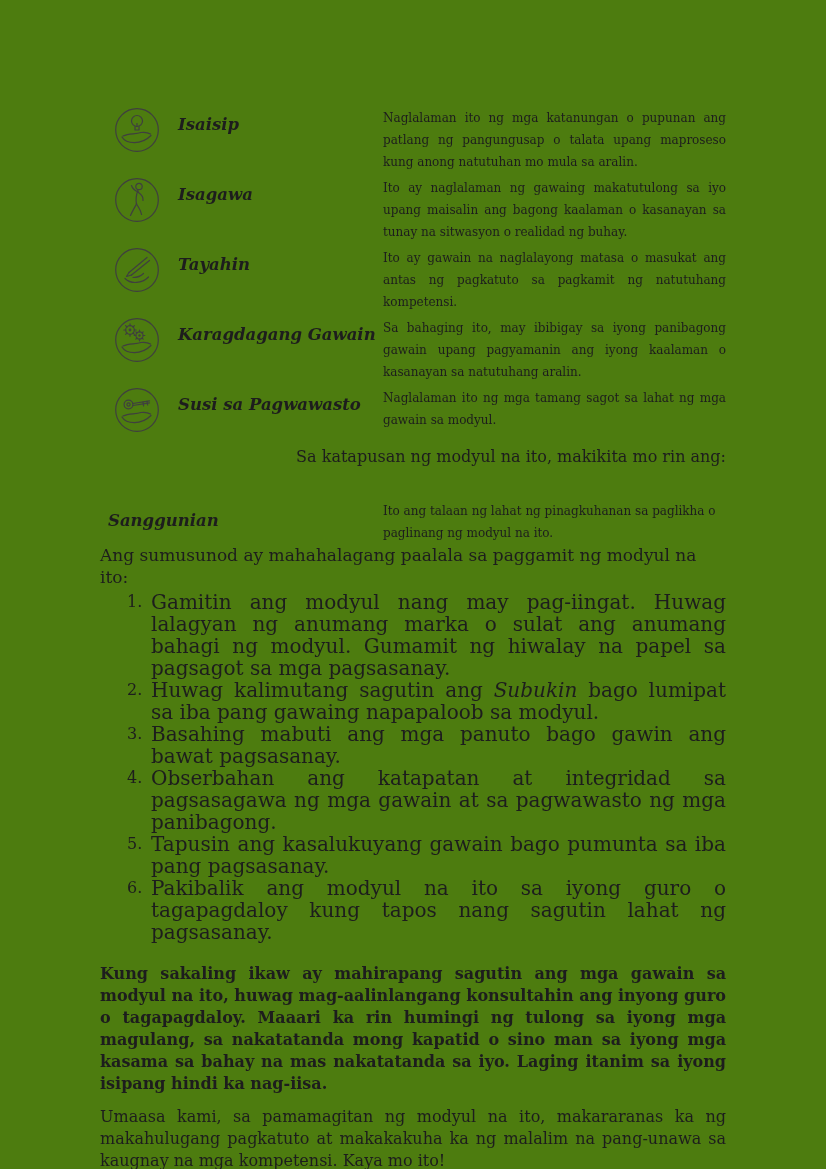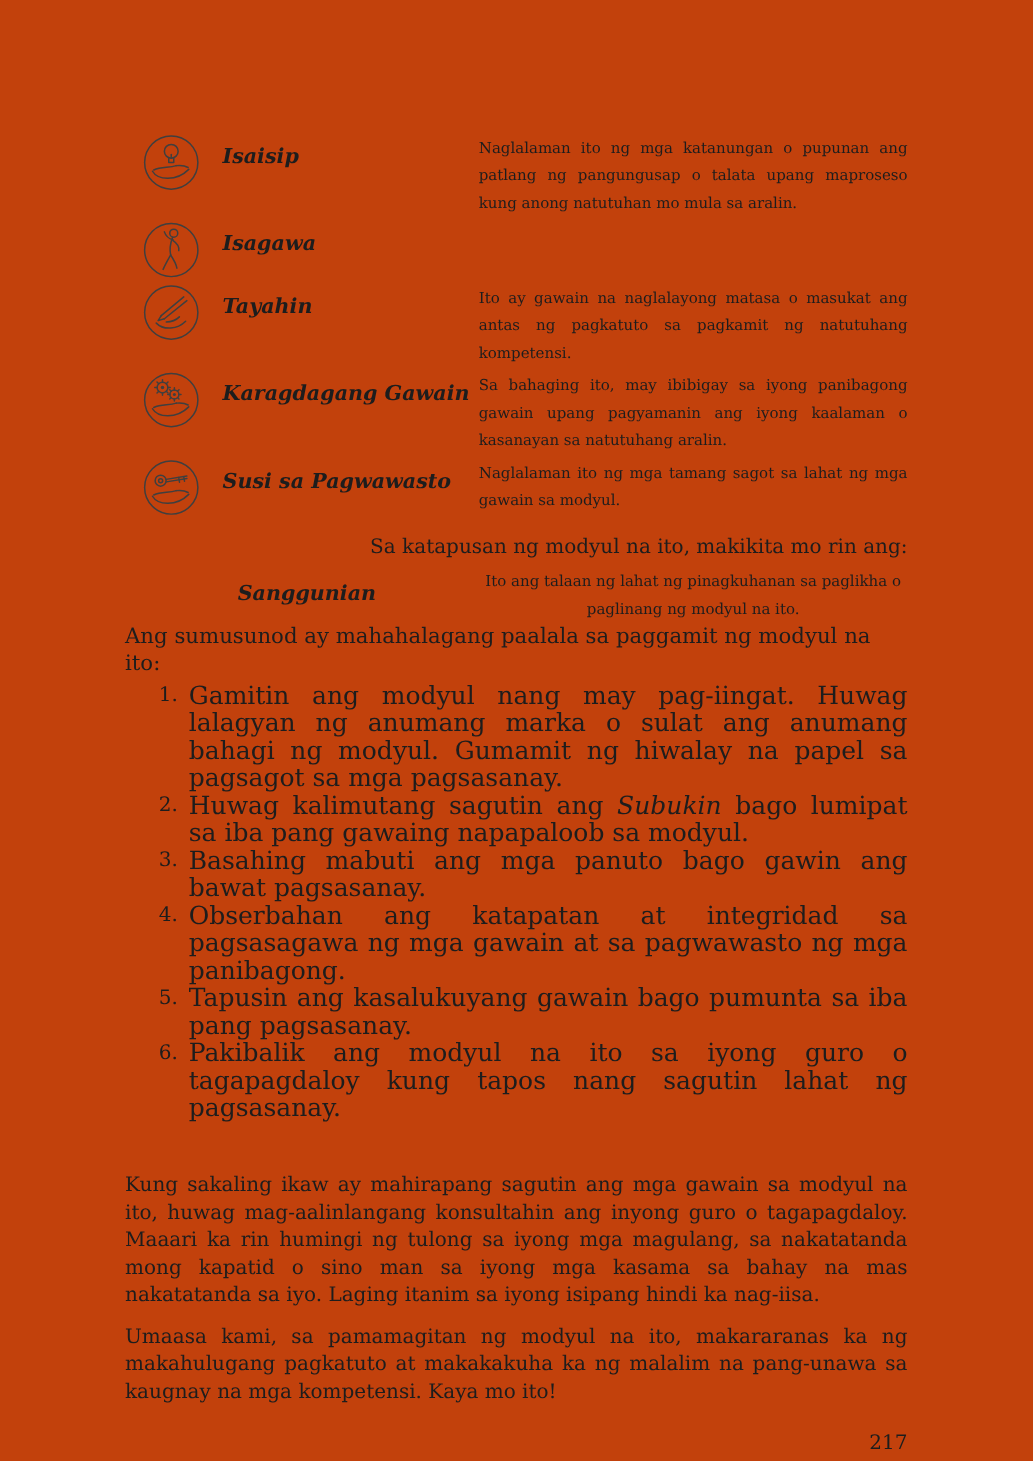--- a/index.html
+++ b/index.html
@@ -1,53 +1,53 @@
 <!DOCTYPE html>
 <html><head>
 <meta charset="utf-8">
 <style>
   html, body { margin:0; padding:0; background:#ffffff; }
   .page {
     position:relative;
     width:826px; height:1169px;
     box-sizing:border-box;
     padding:107px 100px 0 100px;
-    background:#c2410c;
+    background:#4d7c0f;
     font-family:"DejaVu Serif", serif;
     color:#1d1d1d;
     overflow:hidden;
   }
   .icon-row { display:flex; margin-bottom:4px; }
   .icon-cell { flex:0 0 78px; width:78px; box-sizing:border-box; padding-left:14px; }
   .icon-cell svg { display:block; }
   .label-cell {
     flex:0 0 205px; width:205px; box-sizing:border-box;
     padding-top:7px; font-weight:bold; font-style:italic;
     font-size:16.5px; line-height:22px;
   }
   .desc-cell { flex:1; font-size:12px; line-height:22px; text-align:justify; }
 
   .closing-line { margin-top:13px; font-size:16px; line-height:22px;text-align:right; }
 
-  .sang-row { display:flex; margin-top:6px;text-align:center; }
+  .sang-row { display:flex; margin-top:32px; }
   .sang-label {
     flex:0 0 283px; width:283px; box-sizing:border-box; padding-left:8px; padding-top:10px;
     font-weight:bold; font-style:italic; font-size:16.5px; line-height:22px;
   }
   .sang-desc { flex:1; font-size:12px; line-height:22px; }
 
   .reminders-intro { font-size:17px; line-height:22px; }
   .list { margin-top:3px; }
   .list-item { display:flex; margin-left:27px; }
   .num { flex:0 0 24px; width:24px; font-size:16px; line-height:22px; }
   .li-text { flex:1; font-size:20px; line-height:22px; text-align:justify; }
   .li-text .it { font-style:italic; }
 
   .para { font-size:16px; line-height:22px; text-align:justify; }
-  .para-1 { margin-top:40px; }
+  .para-1 { margin-top:20px;font-weight:bold; }
   .para-2 { margin-top:11px; }
 
   .footer-num { margin-top:19px; text-align:right; font-size:16px; line-height:22px; }
   .watermark {
     margin-top:2px; text-align:center;
     font-family:"DejaVu Sans", sans-serif;
     font-size:19px; letter-spacing:1px; color:#c9c9c9;
   }
   .ic { stroke:#3f3f3f; fill:none; stroke-width:1.2; stroke-linecap:round; stroke-linejoin:round; }
   .icf { fill:#3f3f3f; stroke:none; }
@@ -79,20 +79,21 @@
         <circle class="ic" cx="23" cy="23" r="21.3"></circle>
         <circle class="ic" cx="25" cy="9.5" r="3.2"></circle>
         <path class="ic" d="M24,13 C22.5,17 21.5,22 22.5,27"></path>
         <path class="ic" d="M24.5,15 C21,14 18.5,11.5 17.5,8.5"></path>
         <path class="ic" d="M24.5,15.5 C27.5,17.5 29.5,20 29,23.5"></path>
         <path class="ic" d="M22.5,27 C20,31.5 18,35 16.5,38.5"></path>
         <path class="ic" d="M22.5,27 C25.5,31.5 27,34.5 27.5,37.5"></path>
       </svg>
     </div>
     <div class="label-cell">Isagawa</div>
+    <div class="desc-cell">Ito ay naglalaman ng gawaing makatutulong sa iyo upang maisalin ang bagong kaalaman o kasanayan sa tunay na sitwasyon o realidad ng buhay.</div>
   </div>
 
   <div class="icon-row">
     <div class="icon-cell">
       <svg width="46" height="46" viewBox="0 0 46 46">
         <circle class="ic" cx="23" cy="23" r="21.3"></circle>
         <path class="ic" d="M33,10.5 L15,25.5"></path>
         <path class="ic" d="M35.5,13.5 L17.5,28"></path>
         <path class="ic" d="M15,25.5 L12.5,29.5 L17.5,28"></path>
         <path class="ic" d="M11,31.5 C17,37.5 28,36.5 34.5,30"></path>

